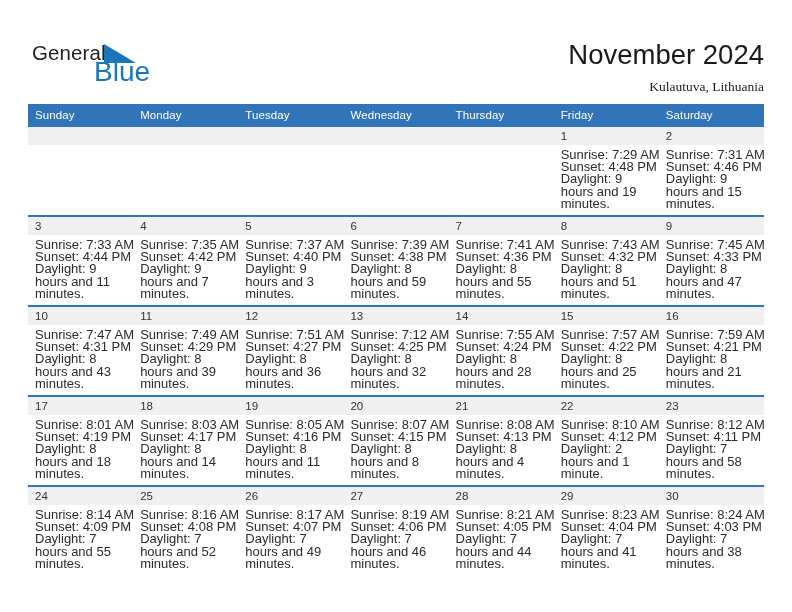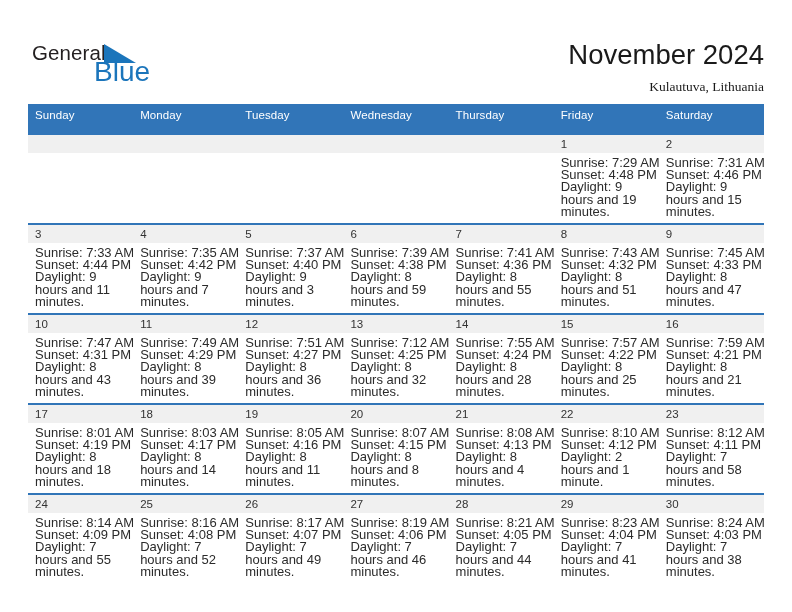--- a/index.html
+++ b/index.html
@@ -95,21 +95,21 @@
     width: 736px;
     border-collapse: collapse;
     table-layout: fixed;
   }
   .calendar th {
     background: #3175b8;
     color: #ffffff;
     font-size: 11.5px;
     font-weight: normal;
     text-align: left;
-    padding: 5px 0 14px 7px;
+    padding: 5px 0 6px 7px;
     height: 11px;
     vertical-align: middle;
     letter-spacing: 0.1px;
   }
   .calendar td {
     width: 105.14px;
     vertical-align: top;
     padding: 0;
     border-top: 2px solid #3175b8;
     background: #ffffff;

